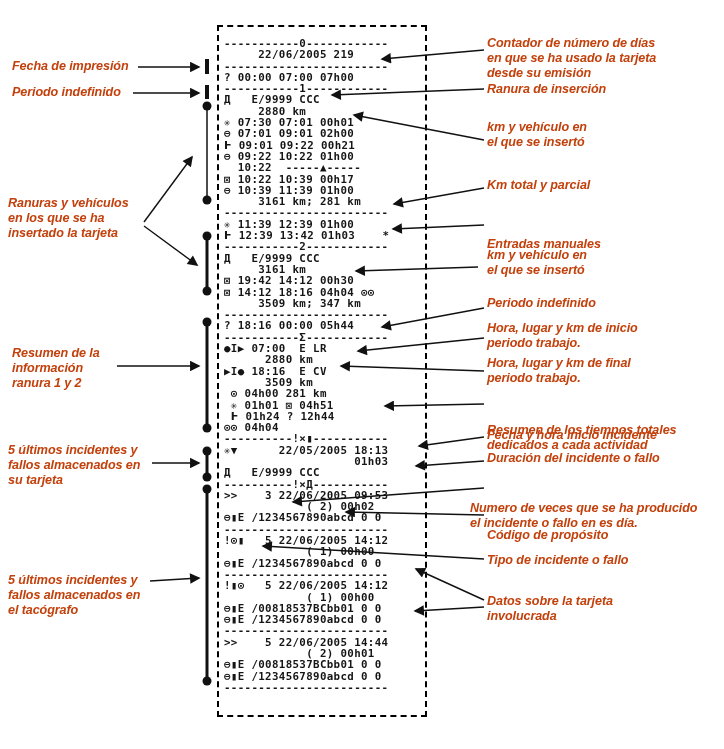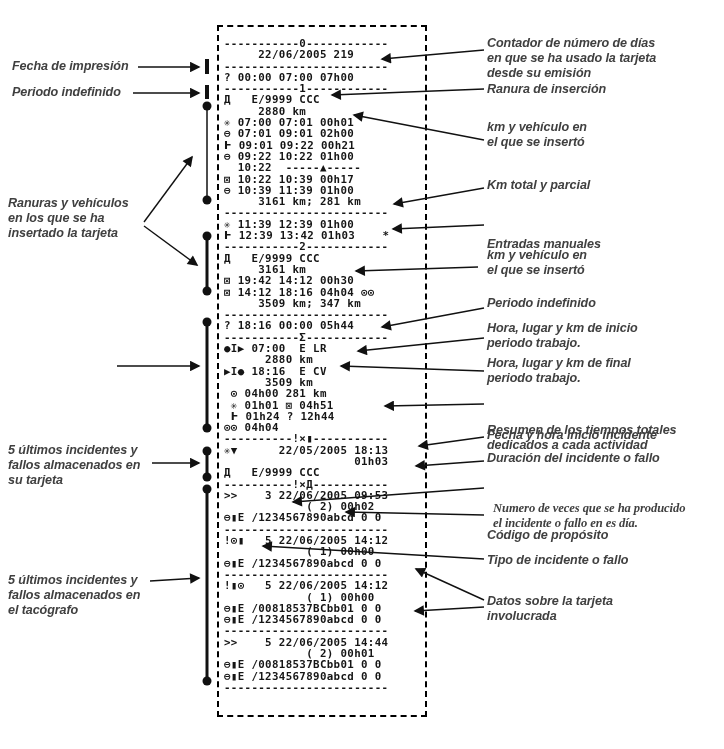--- a/index.html
+++ b/index.html
@@ -7,41 +7,41 @@
           font-family:"Liberation Sans", sans-serif;color:#111;}
   
   #receipt-box{position:absolute;left:217px;top:25px;width:210px;height:692px;
                border:2.5px dashed #000;box-sizing:border-box;background:#fff;}
   #receipt-lines{position:absolute;left:224px;top:38px;width:190px;}
   .rline{white-space:pre;font-family:"DejaVu Sans Mono","DejaVu Sans",monospace;
          font-weight:700;font-size:10.8px;line-height:11.3px;letter-spacing:0.35px;
          color:#151515;}
   
   .lbl{position:absolute;font-weight:700;font-style:italic;font-size:12.6px;
-       line-height:15px;letter-spacing:-0.1px;color:#404040;}
+       line-height:15px;letter-spacing:-0.1px;color:#c2410c;}
   .lbl div{white-space:nowrap;}
   
   #overlay{position:absolute;left:0;top:0;pointer-events:none;}
 </style>
 </head>
 <body>
 
 <div id="canvas">
 
   <div id="receipt-box"></div>
 
   <div id="receipt-lines">
       <div class="rline">-----------0------------</div>
       <div class="rline">     22/06/2005 219</div>
       <div class="rline">------------------------</div>
       <div class="rline">? 00:00 07:00 07h00</div>
       <div class="rline">-----------1------------</div>
       <div class="rline">Д   E/9999 CCC</div>
       <div class="rline">     2880 km</div>
-      <div class="rline">✳ 07:00 07:01 00h01</div>
+      <div class="rline">✳ 07:30 07:01 00h01</div>
       <div class="rline">⊖ 07:01 09:01 02h00</div>
       <div class="rline">Ͱ 09:01 09:22 00h21</div>
       <div class="rline">⊖ 09:22 10:22 01h00</div>
       <div class="rline">  10:22  -----▲-----</div>
       <div class="rline">⊠ 10:22 10:39 00h17</div>
       <div class="rline">⊖ 10:39 11:39 01h00</div>
       <div class="rline">     3161 km; 281 km</div>
       <div class="rline">------------------------</div>
       <div class="rline">✳ 11:39 12:39 01h00</div>
       <div class="rline">Ͱ 12:39 13:42 01h03    *</div>
@@ -91,20 +91,25 @@
       <div>Fecha de impresión</div>
     </div>
   <div class="lbl" style="left:12px;top:85px;">
       <div>Periodo indefinido</div>
     </div>
   <div class="lbl" style="left:8px;top:196px;">
     <div>Ranuras y vehículos</div>
     <div>en los que se ha</div>
     <div>insertado la tarjeta</div>
   </div>
+  <div class="lbl" style="left:12px;top:346px;">
+    <div>Resumen de la</div>
+    <div>información</div>
+    <div>ranura 1 y 2</div>
+  </div>
   <div class="lbl" style="left:8px;top:443px;">
     <div>5 últimos incidentes y</div>
     <div>fallos almacenados en</div>
     <div>su tarjeta</div>
   </div>
   <div class="lbl" style="left:8px;top:573px;">
     <div>5 últimos incidentes y</div>
     <div>fallos almacenados en</div>
     <div>el tacógrafo</div>
   </div>
@@ -148,21 +153,21 @@
   </div>
   <div class="lbl" style="left:487px;top:428px;text-align:right;">
       <div>Fecha y hora inicio incidente</div>
     </div>
   <div class="lbl" style="left:487px;top:451px;">
       <div>Duración del incidente o fallo</div>
     </div>
   <div class="lbl" style="left:487px;top:488px;margin-top:40px;">
       <div>Código de propósito</div>
     </div>
-  <div class="lbl" style="left:493px;top:501px;font-family:Liberation Serif, serif;">
+  <div class="lbl" style="left:470px;top:501px;">
     <div>Numero de veces que se ha producido</div>
     <div>el incidente o fallo en es día.</div>
   </div>
   <div class="lbl" style="left:487px;top:553px;">
       <div>Tipo de incidente o fallo</div>
     </div>
   <div class="lbl" style="left:487px;top:594px;">
     <div>Datos sobre la tarjeta</div>
     <div>involucrada</div>
   </div>

